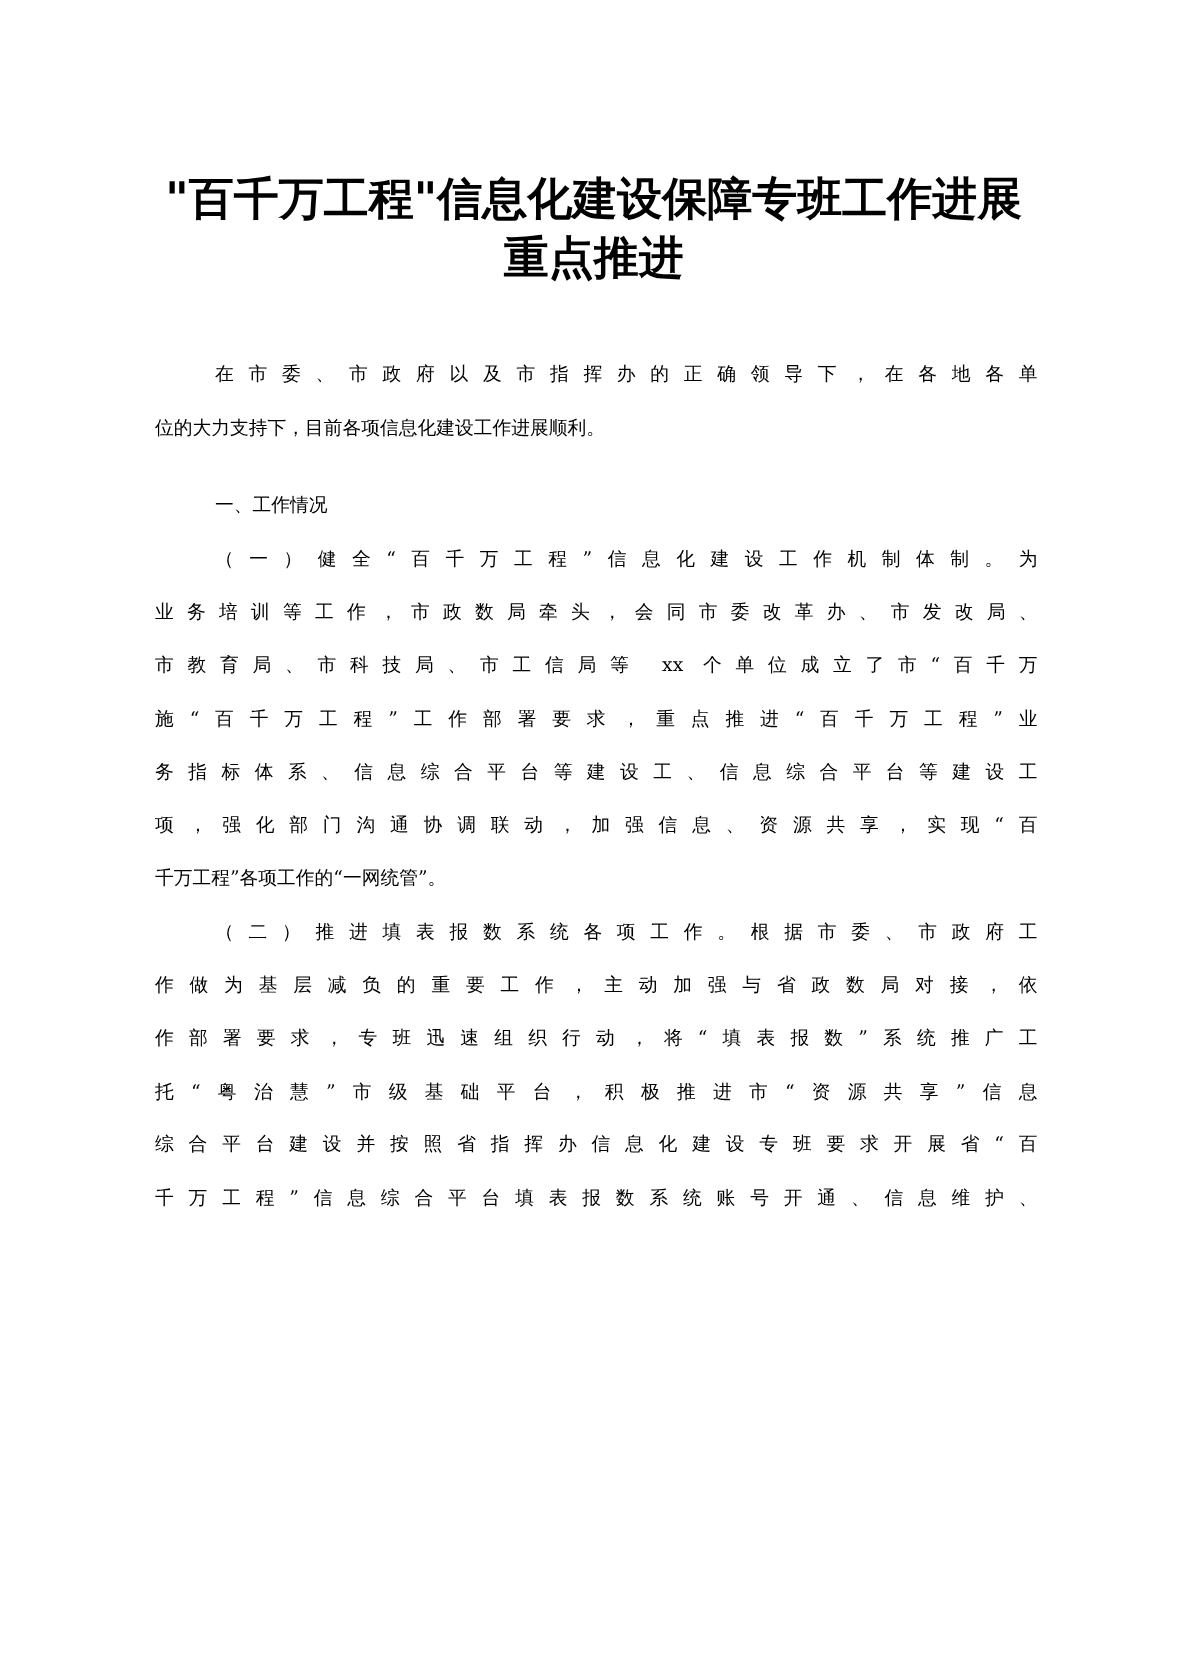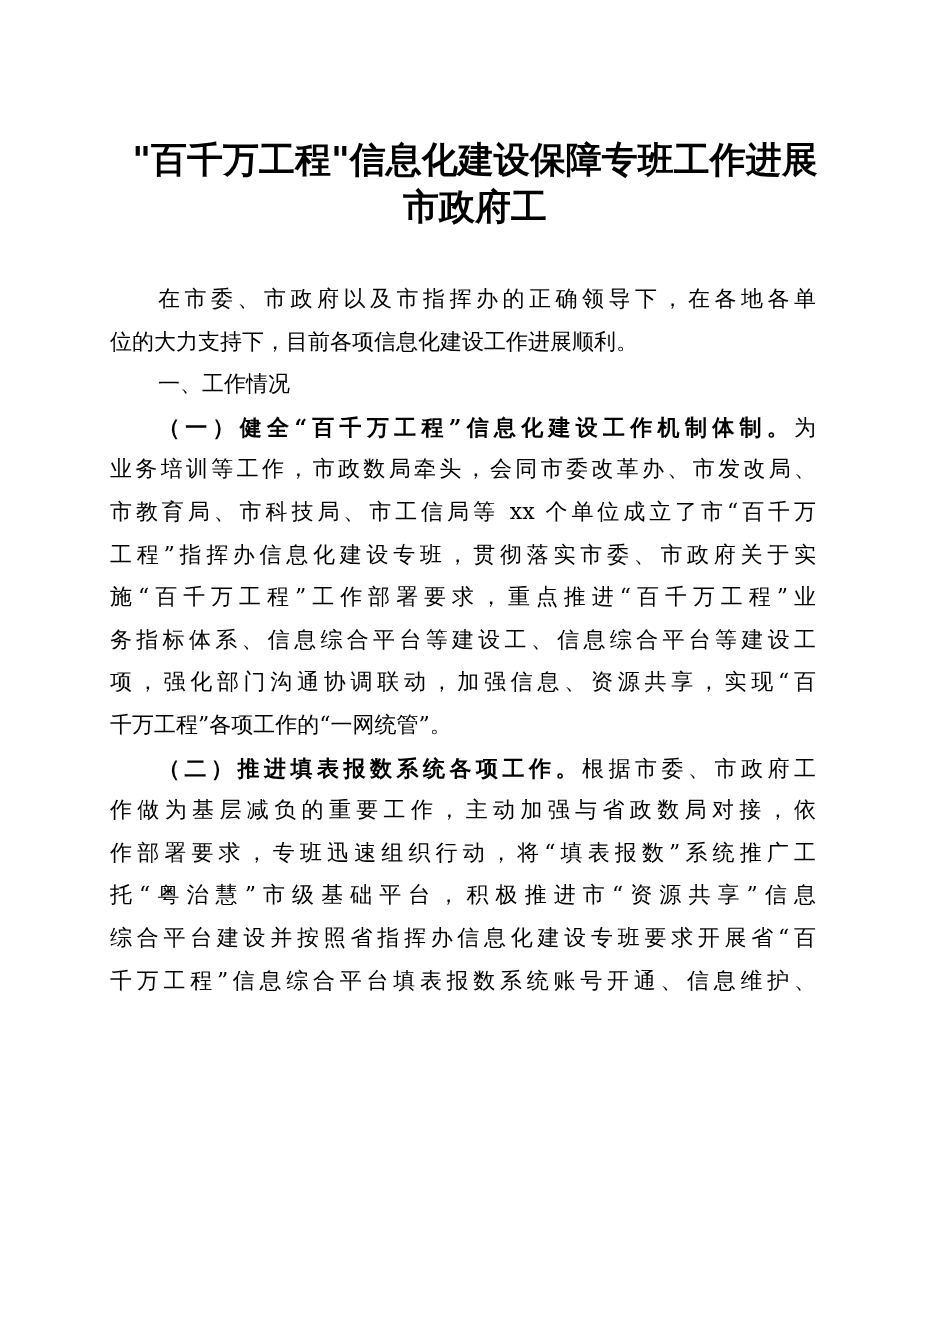--- a/index.html
+++ b/index.html
@@ -33,70 +33,70 @@
       font-size: 36px;
       line-height: 47px;
       letter-spacing: 0px;
     }
     .title .line {
       display: block;
       white-space: nowrap;
     }
     .body {
       position: absolute;
-      left: 110px;
+      left: 124px;
       top: 278px;
       width: 706px;
       font-family: "DejaVu Serif", "Liberation Serif", serif;
-      font-size: 22px;
+      font-size: 15px;
       line-height: 42.6px;
     }
     .ln {
       display: block;
       white-space: nowrap;
       height: 42.6px;
       text-align: justify;
       text-align-last: justify;
     }
     .ln.last {
       text-align-last: left;
     }
     .ln.indent {
       padding-left: 48px;
     }
     .heading {
       font-family: "DejaVu Sans", "Liberation Sans", sans-serif;
       font-weight: normal;
       text-align-last: left;
+      margin-top: 20px;
     }
     .bold-lead {
-      font-weight: bold;
+      font-weight: normal;
     }
   </style>
 </head>
 <body>
 
 <div class="page">
 
   <div class="title">
     <span class="line">"百千万工程"信息化建设保障专班工作进展</span>
-    <span class="line">市政府工</span>
+    <span class="line">重点推进</span>
   </div>
 
   <div class="body">
 
     <span class="ln indent">在市委、市政府以及市指挥办的正确领导下，在各地各单</span>
     <span class="ln last">位的大力支持下，目前各项信息化建设工作进展顺利。</span>
 
     <span class="ln indent heading">一、工作情况</span>
 
     <span class="ln indent"><span class="bold-lead">（一）健全“百千万工程”信息化建设工作机制体制。</span><span>为</span></span>
     <span class="ln">业务培训等工作，市政数局牵头，会同市委改革办、市发改局、</span>
     <span class="ln">市教育局、市科技局、市工信局等 xx 个单位成立了市“百千万</span>
-    <span class="ln">工程”指挥办信息化建设专班，贯彻落实市委、市政府关于实</span>
     <span class="ln">施“百千万工程”工作部署要求，重点推进“百千万工程”业</span>
     <span class="ln">务指标体系、信息综合平台等建设工、信息综合平台等建设工</span>
     <span class="ln">项，强化部门沟通协调联动，加强信息、资源共享，实现“百</span>
     <span class="ln last">千万工程”各项工作的“一网统管”。</span>
 
     <span class="ln indent"><span class="bold-lead">（二）推进填表报数系统各项工作。</span><span>根据市委、市政府工</span></span>
     <span class="ln">作做为基层减负的重要工作，主动加强与省政数局对接，依</span>
     <span class="ln">作部署要求，专班迅速组织行动，将“填表报数”系统推广工</span>
     <span class="ln">托“粤治慧”市级基础平台，积极推进市“资源共享”信息</span>
     <span class="ln">综合平台建设并按照省指挥办信息化建设专班要求开展省“百</span>

